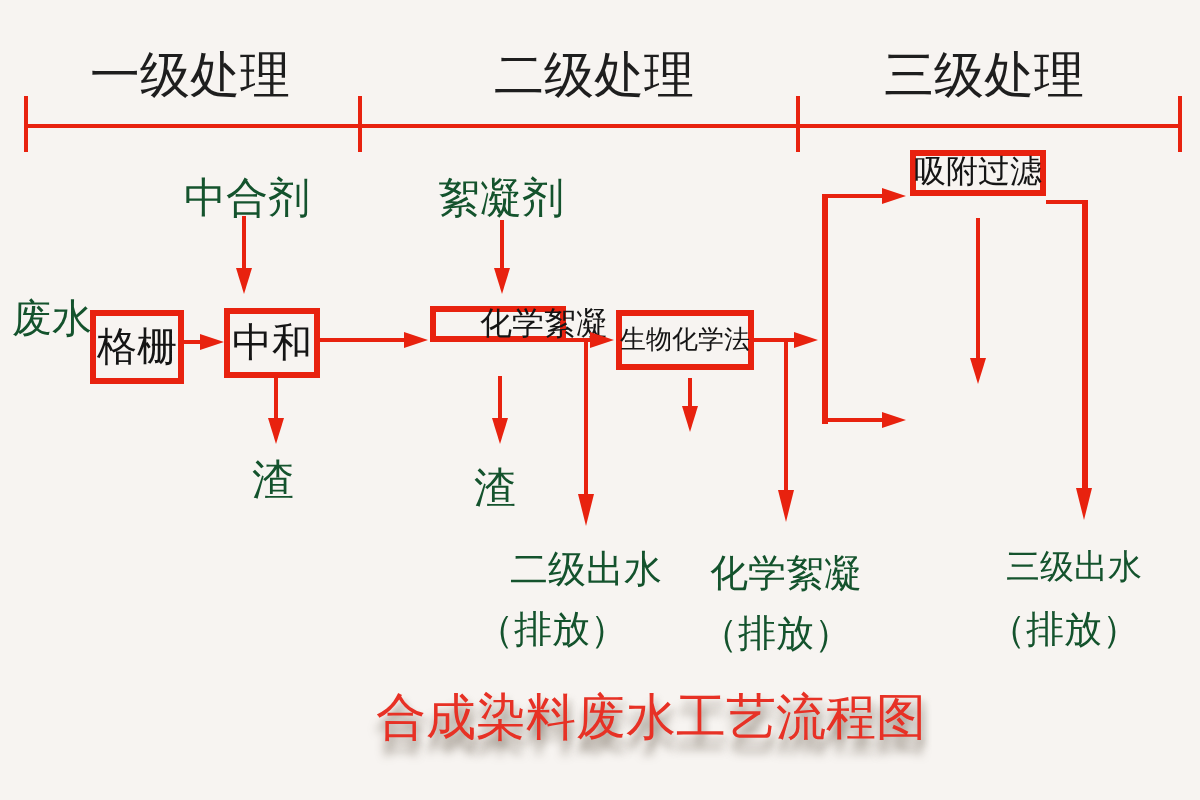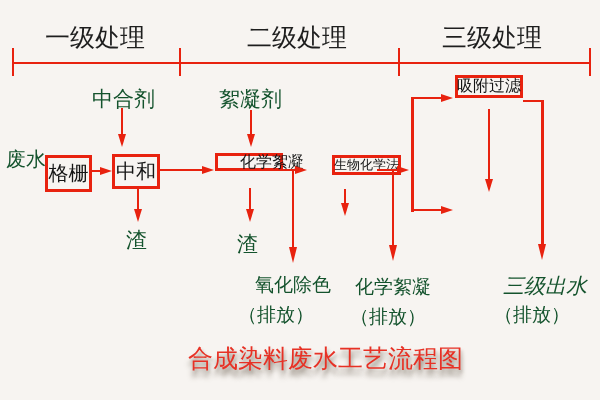--- a/index.html
+++ b/index.html
@@ -69,47 +69,47 @@
     white-space: nowrap;
     text-shadow: 0 7px 5px rgba(138,128,116,0.85), 2px 3px 3px rgba(160,150,140,0.45);
   }
 </style>
 </head>
 <body>
 
 <div class="canvas">
 
   <div class="hdr" style="left:35px; top:21px;">一级处理</div>
-  <div class="hdr" style="left:237px; top:21px;">二级处理</div>
+  <div class="hdr" style="left:227px; top:21px;text-align:right;">二级处理</div>
   <div class="hdr" style="left:432px; top:21px;">三级处理</div>
 
   <div class="hl" style="left:12px; top:62px; width:579px;"></div>
   <div class="vl" style="left:12px; top:48px; height:28px;"></div>
   <div class="vl" style="left:179px; top:48px; height:28px;"></div>
   <div class="vl" style="left:398px; top:48px; height:28px;"></div>
   <div class="vl" style="left:589px; top:48px; height:28px;"></div>
 
   <div class="lbl" style="left:6px; top:146px; font-size:20px;">废水</div>
   <div class="lbl" style="left:92px; top:85px; font-size:21px;">中合剂</div>
   <div class="lbl" style="left:219px; top:85px; font-size:21px;">絮凝剂</div>
 
   <div class="box" style="left:45px; top:155px; width:47px; height:37px; font-size:20px;">格栅</div>
   <div class="box" style="left:112px; top:154px; width:48px; height:35px; font-size:20px;">中和</div>
   <div class="box" style="left:215px; top:153px; width:68px; height:18px; font-size:16px;padding-left:46px;">化学絮凝</div>
-  <div class="box" style="left:308px; top:155px; width:69px; height:20px; font-size:13px;margin-left:24px;">生物化学法</div>
+  <div class="box" style="left:308px; top:155px; width:69px; height:30px; font-size:13px;">生物化学法</div>
   <div class="box" style="left:455px; top:75px; width:68px; height:23px; font-size:16px;">吸附过滤</div>
 
   <div class="lbl" style="left:126px; top:226px; font-size:21px;">渣</div>
   <div class="lbl" style="left:237px; top:230px; font-size:21px;">渣</div>
 
-  <div class="lbl" style="left:255px; top:272px; font-size:19px;">氧化除色</div>
+  <div class="lbl" style="left:255px; top:272px; font-size:19px;">二级出水</div>
   <div class="lbl" style="left:238px; top:302px; font-size:19px;">（排放）</div>
   <div class="lbl" style="left:355px; top:274px; font-size:19px;">化学絮凝</div>
   <div class="lbl" style="left:350px; top:304px; font-size:19px;">（排放）</div>
-  <div class="lbl" style="left:503px; top:272px; font-size:21px;font-style:italic;">三级出水</div>
+  <div class="lbl" style="left:503px; top:272px; font-size:17px;">三级出水</div>
   <div class="lbl" style="left:494px; top:302px; font-size:19px;">（排放）</div>
 
   <div class="vl" style="left:121px; top:108px; height:28px;"></div>
   <div class="ah-d" style="left:118px; top:134px;"></div>
 
   <div class="vl" style="left:250px; top:110px; height:26px;"></div>
   <div class="ah-d" style="left:247px; top:134px;"></div>
 
   <div class="hl" style="left:92px; top:170px; width:10px;"></div>
   <div class="ah-r" style="left:100px; top:167px;"></div>

